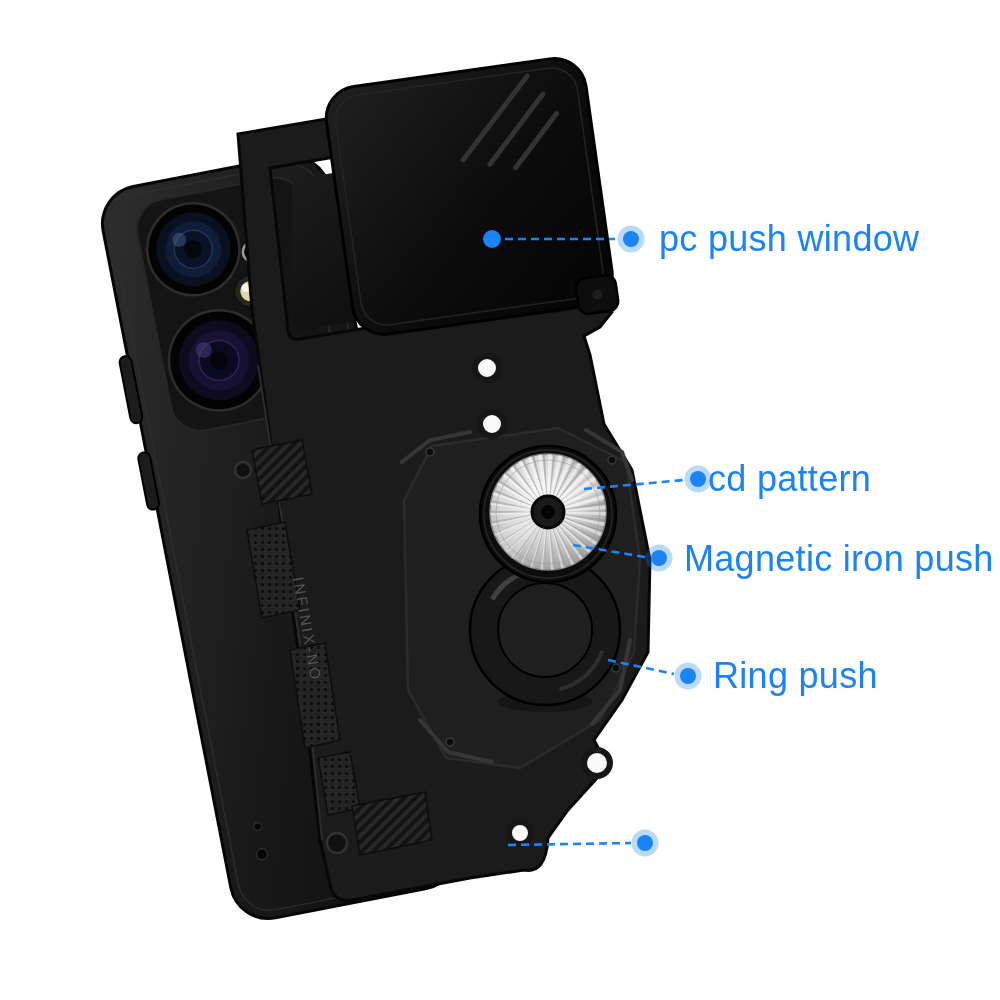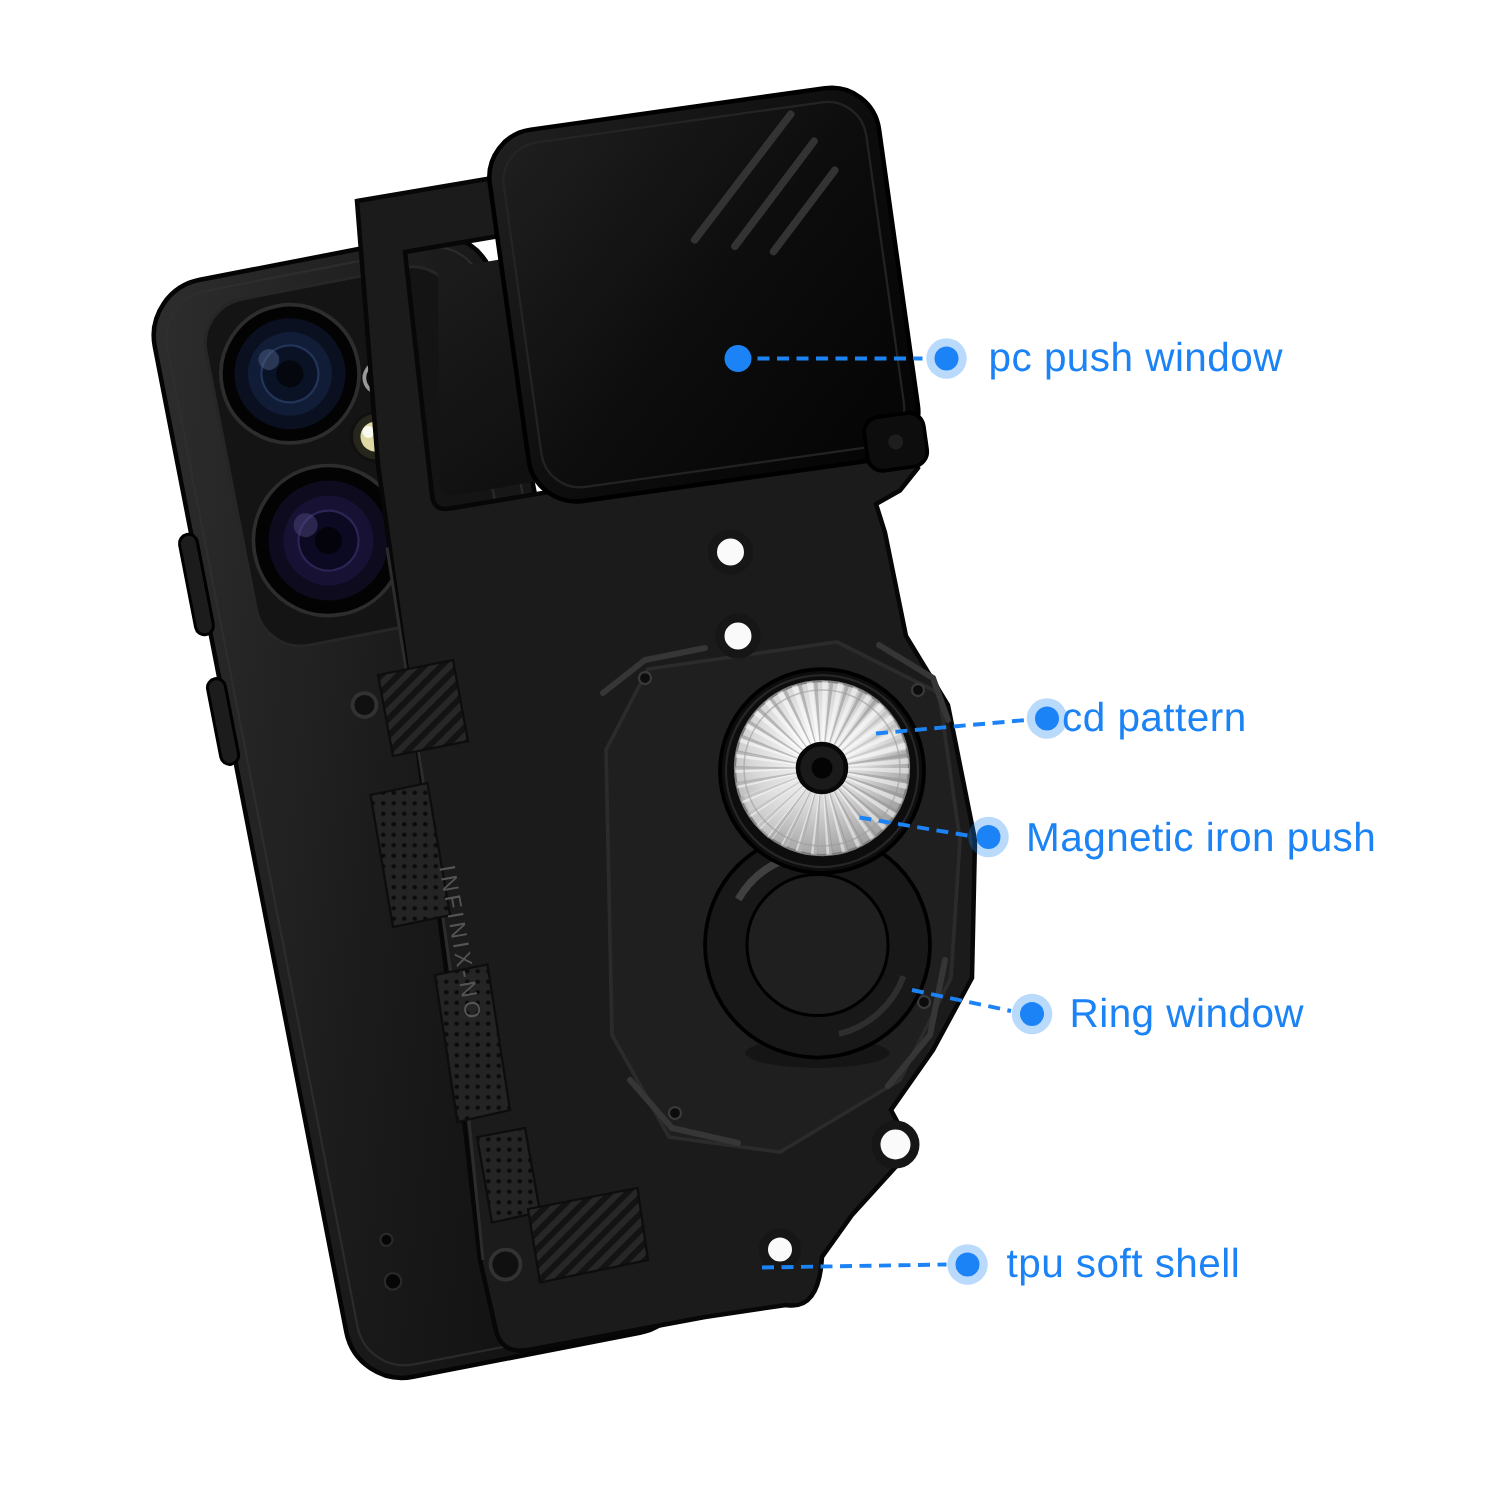--- a/index.html
+++ b/index.html
@@ -3,21 +3,21 @@
 <meta charset="utf-8">
 <style>
   html,body{margin:0;padding:0;background:#fff;}
   body{width:1000px;height:1000px;overflow:hidden;}
   .scene{position:relative;width:1000px;height:1000px;background:#fff;}
   .scene svg{position:absolute;left:0;top:0;}
   .annotation-label{
     position:absolute;
     transform:translateY(-50%);
     font-family:"Liberation Sans",sans-serif;
-    font-size:27px;
+    font-size:36px;
     letter-spacing:.3px;
     color:var(--accent,#1b83f5);
     white-space:nowrap;
     line-height:1;
   }
   .acc-fill{fill:var(--accent,#1b83f5);}
   .halo{fill:var(--accent,#1b83f5);opacity:.30;}
   .leader{stroke:var(--accent,#1b83f5);stroke-width:2.6;stroke-dasharray:8 5;fill:none;}
 </style>
 </head>
@@ -198,16 +198,15 @@
   <g>
     <line class="leader" x1="508" y1="845" x2="631" y2="843"></line>
     <circle class="halo" cx="645" cy="843" r="13.5"></circle>
     <circle class="acc-fill" cx="645" cy="843" r="8"></circle>
   </g>
 </svg>
 
   <div class="annotation-label" style="left:659px;top:239px">pc push window</div>
   <div class="annotation-label" style="left:708px;top:479px">cd pattern</div>
   <div class="annotation-label" style="left:684px;top:559px">Magnetic iron push</div>
-  <div class="annotation-label" style="left:713px;top:676px">Ring window</div>
-  <div class="annotation-label" style="left:671px;top:843px">tpu soft shell</div>
+  <div class="annotation-label" style="left:713px;top:676px">Ring push</div>
 
 </div>
 
 </body></html>

